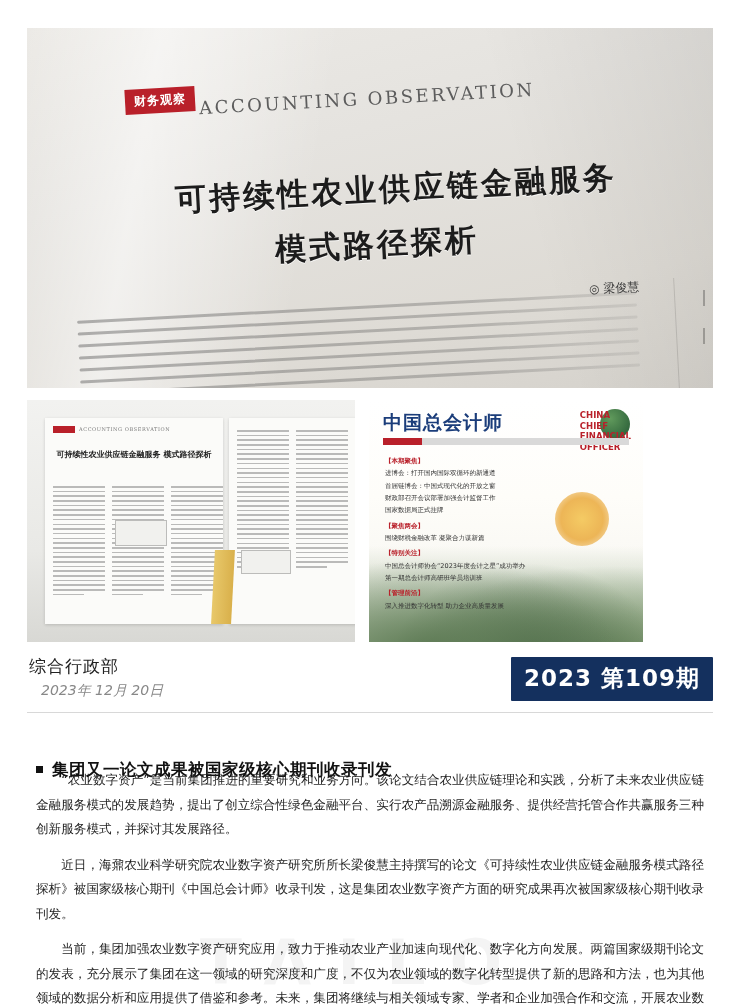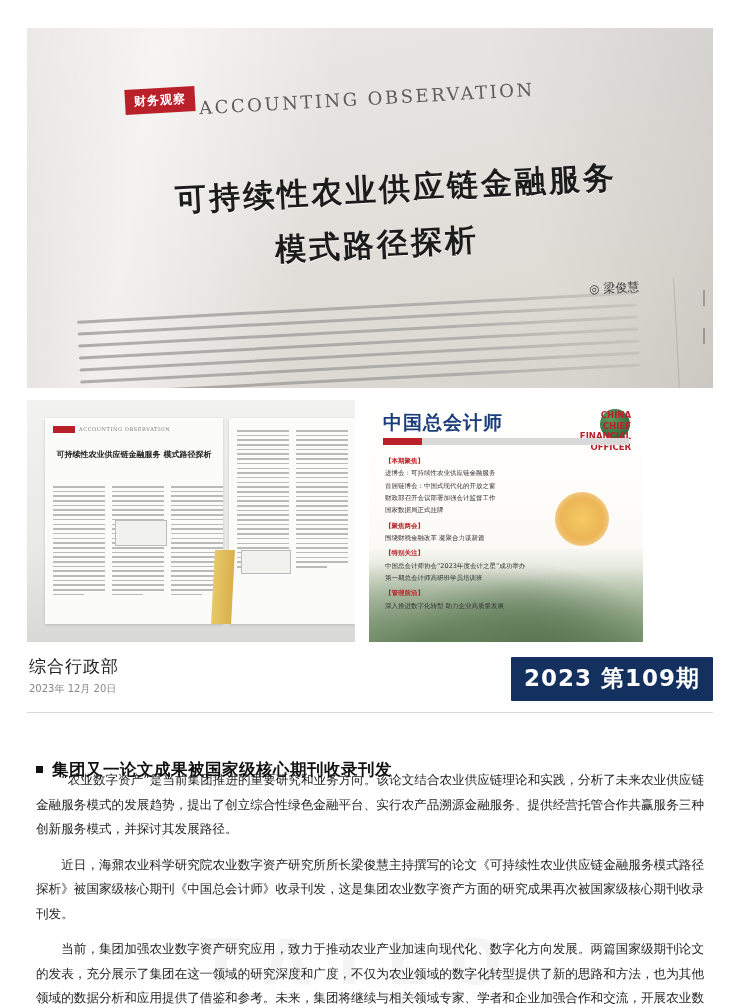--- a/index.html
+++ b/index.html
@@ -194,21 +194,21 @@
     opacity: .85;
   }
   .cover .cn-title {
     position: absolute; left: 14px; top: 10px;
     font-family: "DejaVu Serif", "Liberation Serif", serif;
     font-size: 19px; font-weight: 700; color: #1b3d7a;
     letter-spacing: 1px;
   }
   .cover .en-block {
     position: absolute; right: 12px; top: 10px;
-    text-align: right;
+    text-align: left;
     font-family: "DejaVu Sans", "Liberation Sans", sans-serif;
     font-size: 8.5px; font-weight: 700; line-height: 1.25;
     color: #b9202a;
   }
   .cover .en-block span { display: block; }
   .cover .globe {
     position: absolute; right: 13px; top: 9px;
     width: 30px; height: 30px; border-radius: 50%;
     background: radial-gradient(circle at 35% 32%, #4f8f4a, #1f5a2a 70%, #123c1c);
     opacity: .9;
@@ -229,22 +229,22 @@
 
   
   .meta {
     position: absolute; left: 27px; top: 655px; width: 686px; height: 48px;
   }
   .meta .dept {
     position: absolute; left: 2px; top: 0;
     font-size: 17px; color: #222; letter-spacing: 1px;
   }
   .meta .date {
-    position: absolute; left: 2px; top: 27px;
-    font-size: 10px; color: #888;
+    position: absolute; left: 14px; top: 27px;
+    font-size: 14px; color: #888; font-style: italic;
   }
   .issue {
     position: absolute; right: 0; top: 2px;
     background: #14305e; color: #fff;
     font-size: 23px; font-weight: 700;
     padding: 6px 13px 7px;
     letter-spacing: 1px;
     border-radius: 1px;
   }
   .rule {
@@ -505,21 +505,21 @@
       <div class="globe"></div>
       <div class="en-block">
         <span>CHINA</span>
         <span>CHIEF</span>
         <span>FINANCIAL</span>
         <span>OFFICER</span>
       </div>
       <div class="barline"></div>
       <div class="toc">
         <div class="sec">【本期聚焦】</div>
-        <div class="row">进博会：可持续性农业供应链金融服务</div>
+        <div class="row">进博会：打开国内国际双循环的新通道</div>
         <div class="row">首届链博会：中国式现代化的开放之窗</div>
         <div class="row">财政部召开会议部署加强会计监督工作</div>
         <div class="row">国家数据局正式挂牌</div>
         <div class="sec">【聚焦两会】</div>
         <div class="row">围绕财税金融改革 凝聚合力谋新篇</div>
         <div class="sec">【特别关注】</div>
         <div class="row">中国总会计师协会“2023年度会计之星”成功举办</div>
         <div class="row">第一期总会计师高研班学员培训班</div>
         <div class="sec">【管理前沿】</div>
         <div class="row">深入推进数字化转型 助力企业高质量发展</div>

